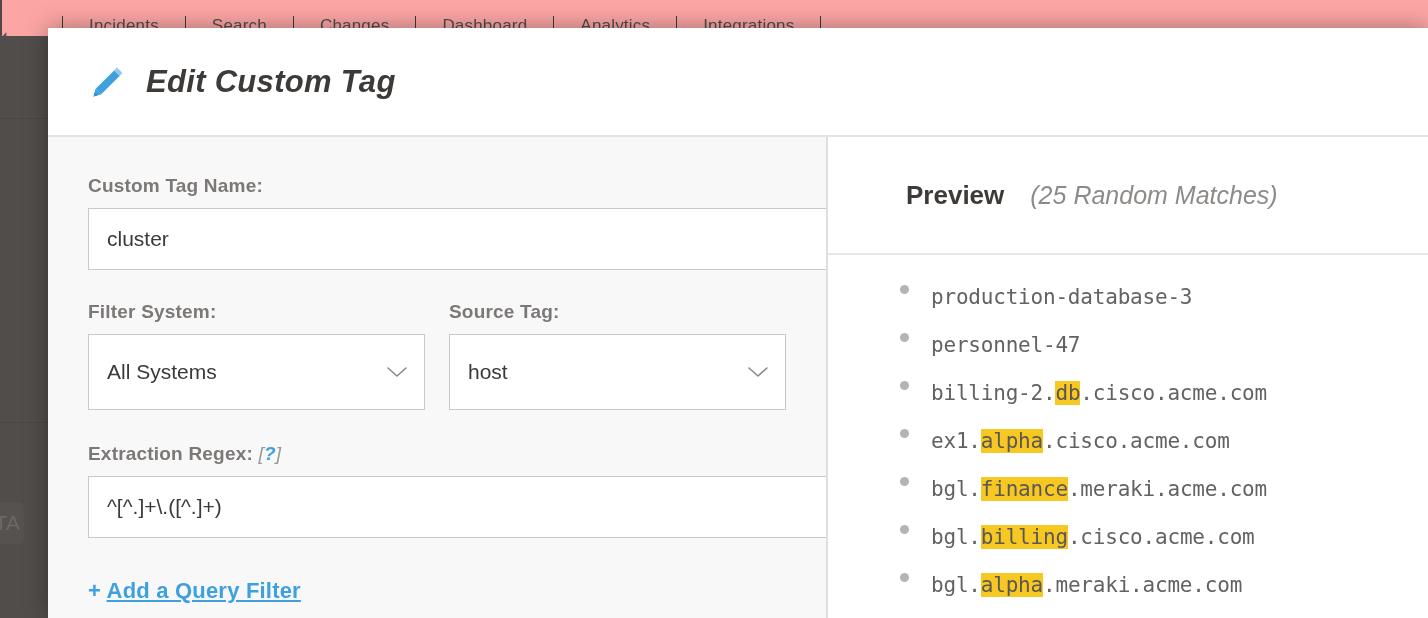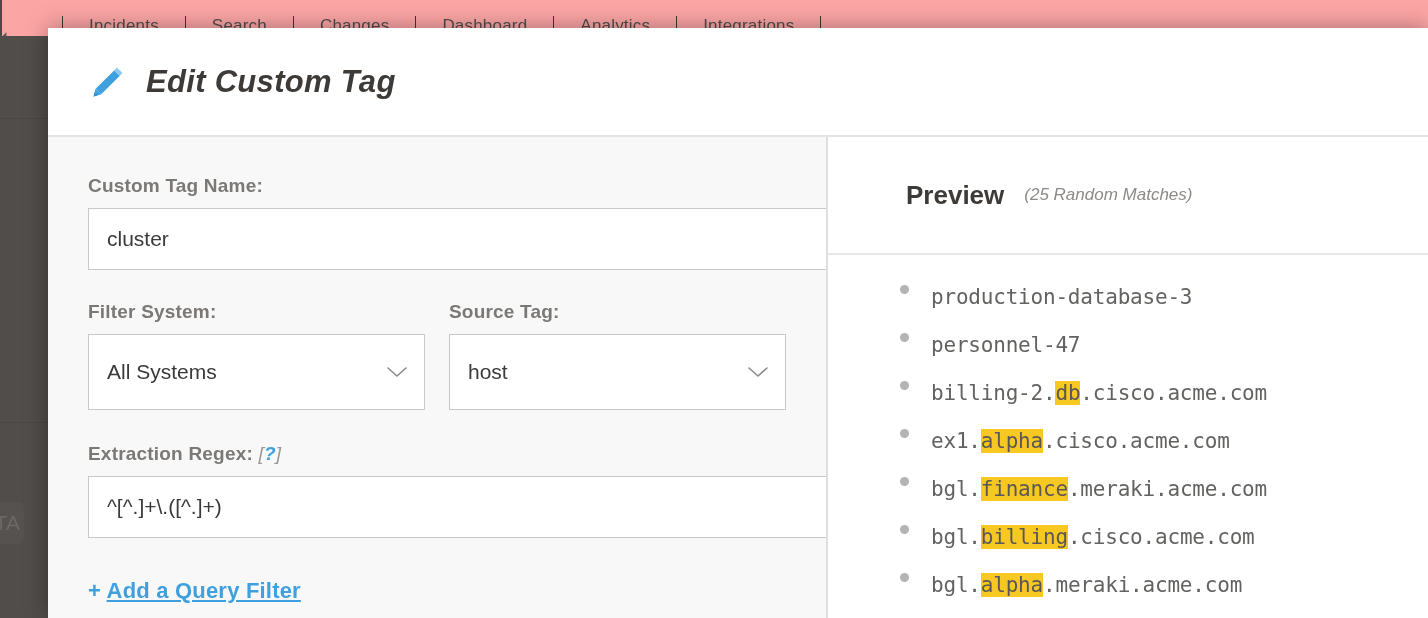--- a/index.html
+++ b/index.html
@@ -217,24 +217,24 @@
     display: flex;
     align-items: center;
     padding-left: 78px;
   }
   #preview-title {
     font-size: 26px;
     font-weight: bold;
     color: #3d3a38;
   }
   #preview-subtitle {
-    font-size: 17px;
+    font-size: 25px;
     font-style: italic;
     color: #8d8a88;
-    margin-left: 20px;
+    margin-left: 26px;
   }
   #preview-list {
     flex: 1 1 auto;
     padding: 30px 0 0 0;
     overflow: hidden;
   }
   .prev-item {
     display: flex;
     height: 48px;
     padding-left: 72px;

